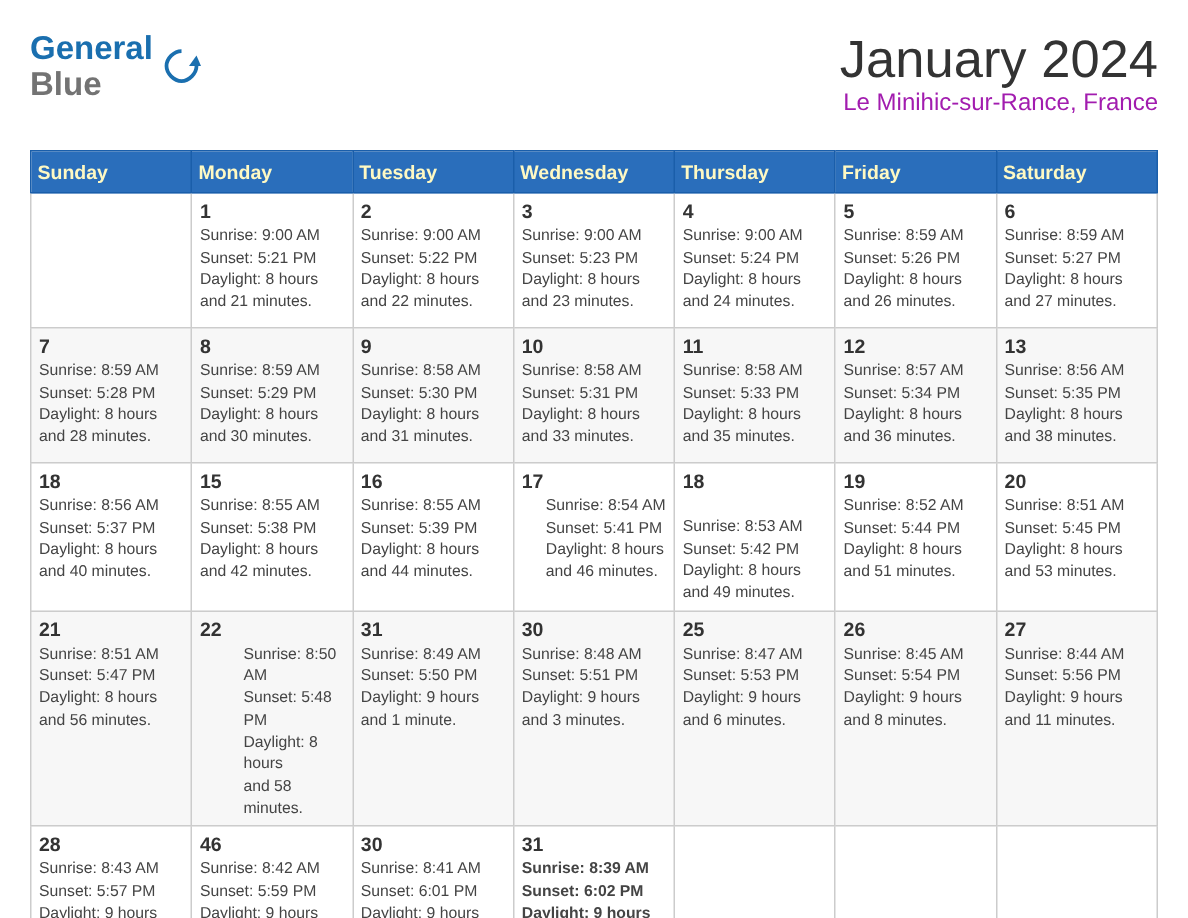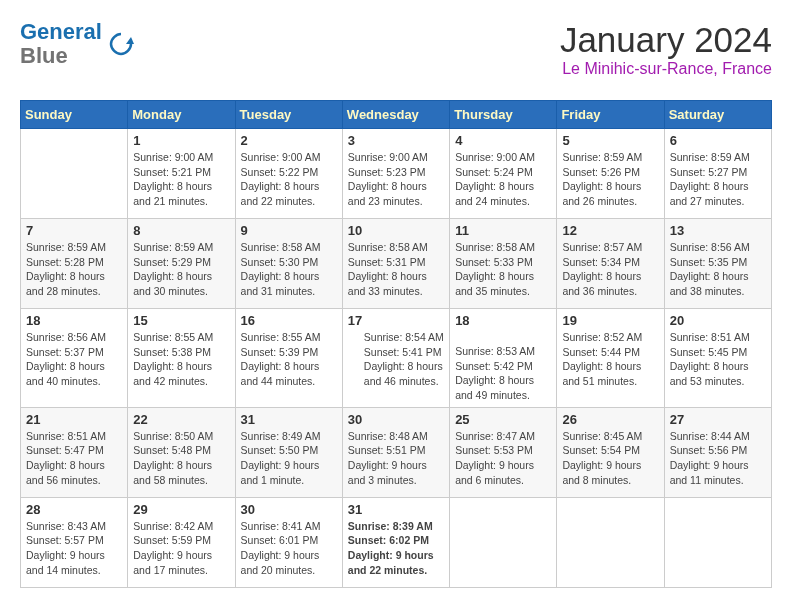--- a/index.html
+++ b/index.html
@@ -274,21 +274,21 @@
       <tr>
         <td>
           <span class="day-num">21</span>
           <div class="day-info" style="white-space: pre-line;">Sunrise: 8:51 AM
 Sunset: 5:47 PM
 Daylight: 8 hours
 and 56 minutes.</div>
         </td>
         <td>
           <span class="day-num">22</span>
-          <div class="day-info" style="white-space: pre-line;">Sunrise: 8:50 AM
+          <div class="day-info" style="white-space: pre-line; margin-left: 29px;">Sunrise: 8:50 AM
 Sunset: 5:48 PM
 Daylight: 8 hours
 and 58 minutes.</div>
         </td>
         <td>
           <span class="day-num">31</span>
           <div class="day-info" style="white-space: pre-line;">Sunrise: 8:49 AM
 Sunset: 5:50 PM
 Daylight: 9 hours
 and 1 minute.</div>
@@ -324,21 +324,21 @@
       </tr>
       <tr>
         <td>
           <span class="day-num">28</span>
           <div class="day-info" style="white-space: pre-line;">Sunrise: 8:43 AM
 Sunset: 5:57 PM
 Daylight: 9 hours
 and 14 minutes.</div>
         </td>
         <td>
-          <span class="day-num">29</span>
+          <span class="day-num">46</span>
           <div class="day-info" style="white-space: pre-line;">Sunrise: 8:42 AM
 Sunset: 5:59 PM
 Daylight: 9 hours
 and 17 minutes.</div>
         </td>
         <td>
           <span class="day-num">30</span>
           <div class="day-info" style="white-space: pre-line;">Sunrise: 8:41 AM
 Sunset: 6:01 PM
 Daylight: 9 hours

